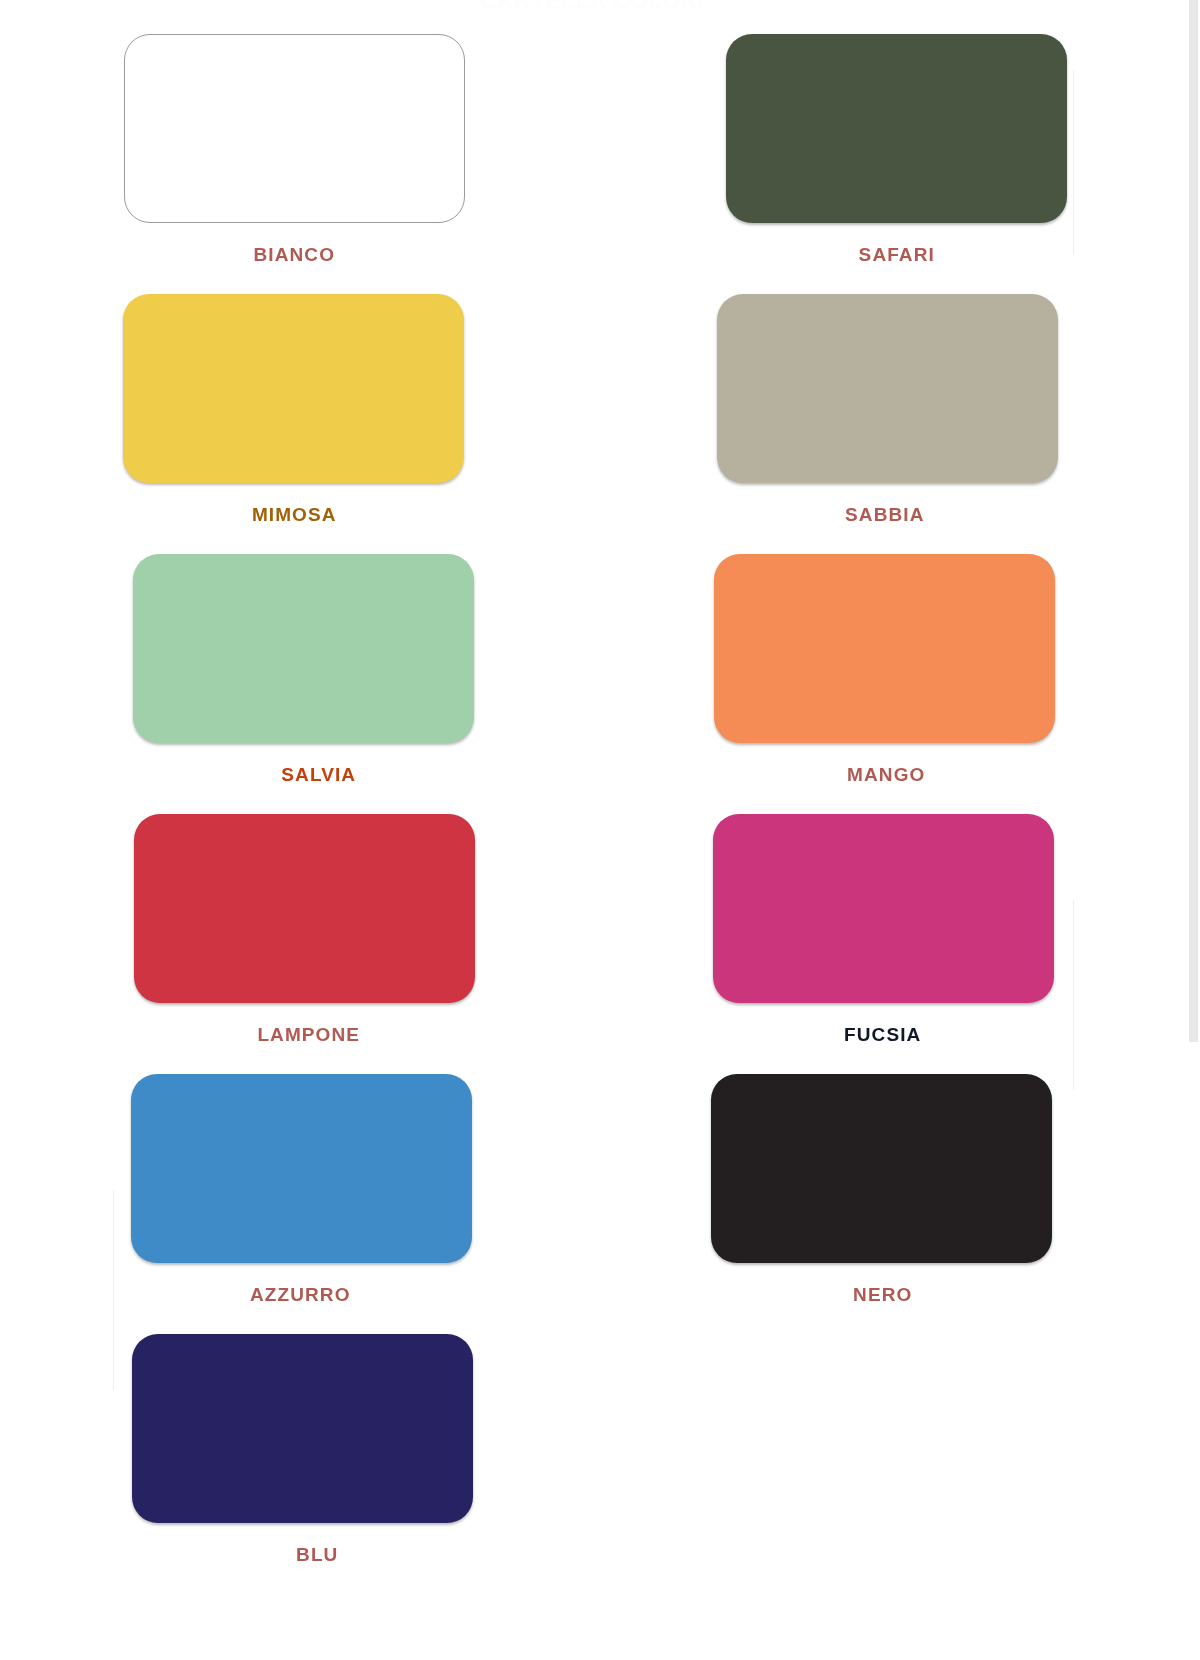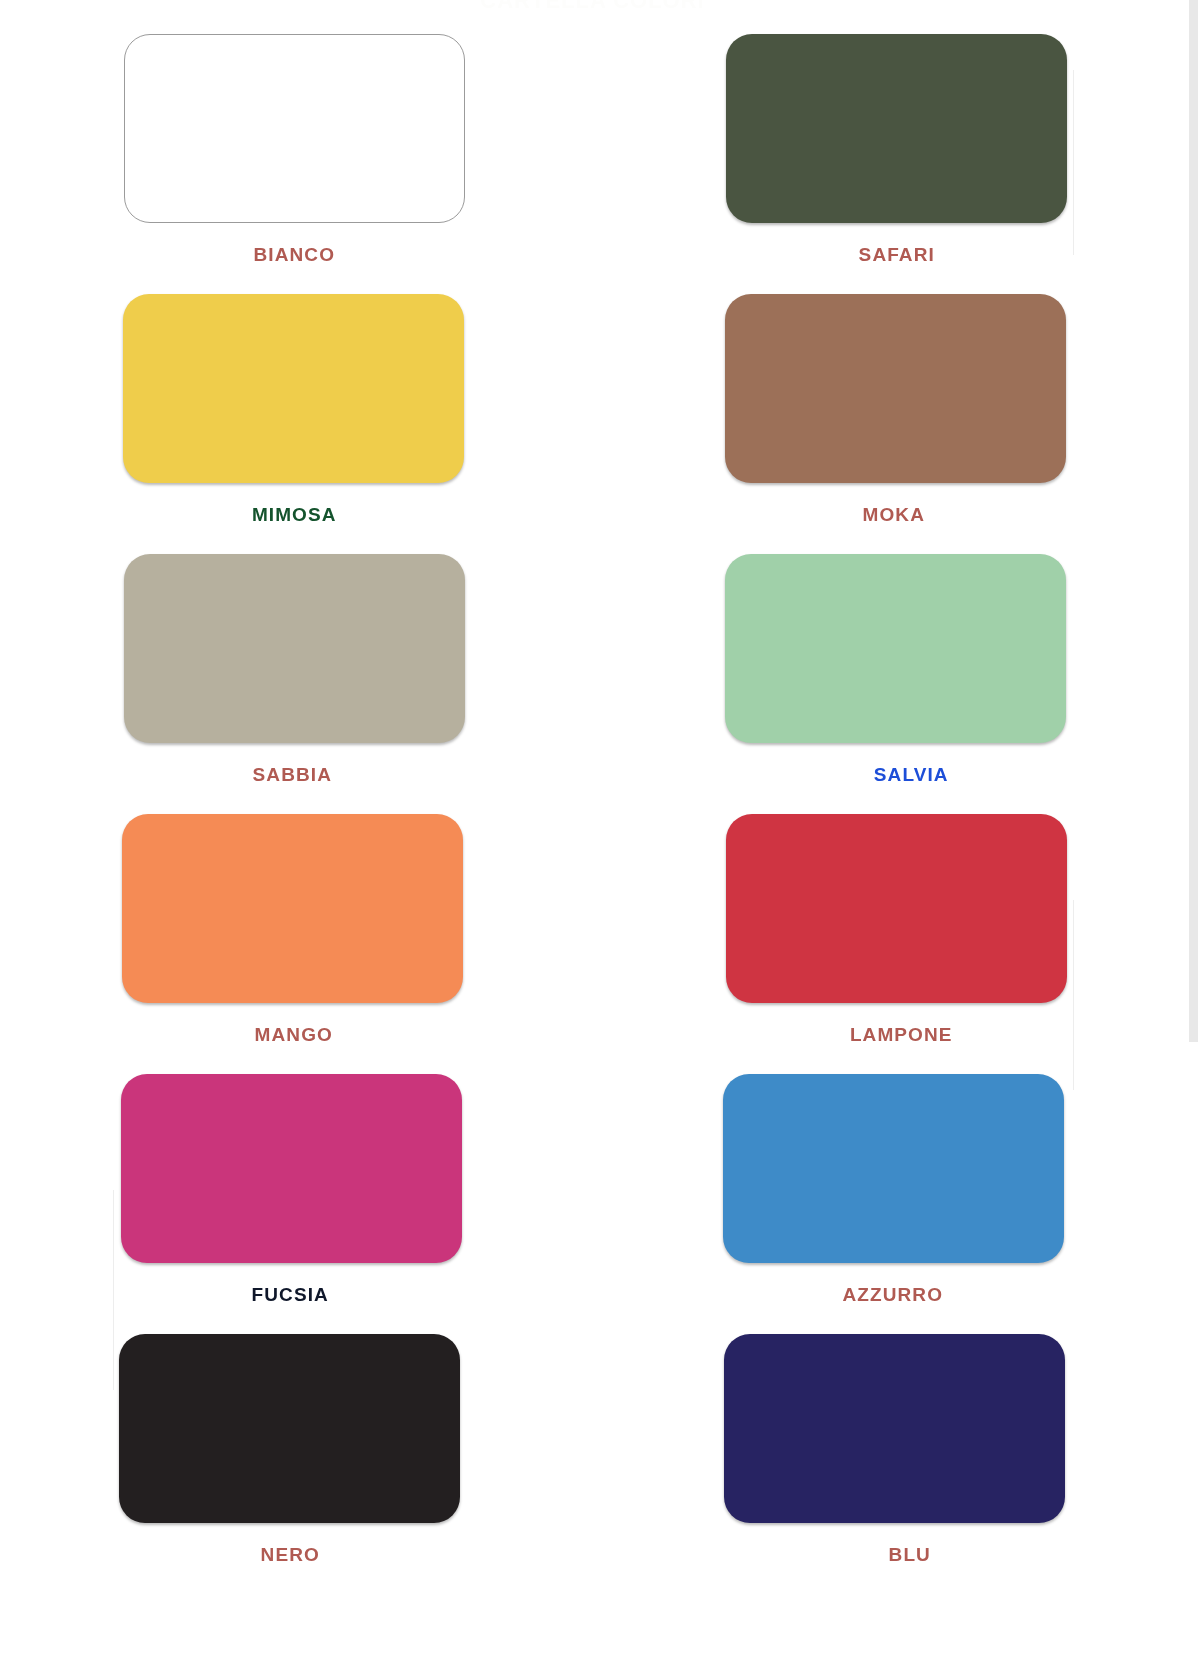--- a/index.html
+++ b/index.html
@@ -149,36 +149,32 @@
       <div class="swatch-label" style="color: rgb(176, 90, 82);">BIANCO</div>
     </div>
 
     <div class="swatch-cell c1">
       <div class="swatch-chip filled" style="background: rgb(74, 85, 65);"></div>
       <div class="swatch-label" style="color: rgb(176, 90, 82);">SAFARI</div>
     </div>
 
     <div class="swatch-cell c2">
       <div class="swatch-chip filled" style="background: rgb(239, 205, 75);"></div>
-      <div class="swatch-label" style="color: #14532d;">MIMOSA</div>
-    </div>
-
-    <div class="swatch-cell c3">
-      <div class="swatch-chip filled" style="background: rgb(156, 112, 88);"></div>
-      <div class="swatch-label" style="color: rgb(176, 90, 82);">MOKA</div>
-    </div>
+      <div class="swatch-label" style="color: #a16207;">MIMOSA</div>
+    </div>
+
 
     <div class="swatch-cell c4">
       <div class="swatch-chip filled" style="background: rgb(182, 176, 158);"></div>
       <div class="swatch-label" style="color: rgb(176, 90, 82);">SABBIA</div>
     </div>
 
     <div class="swatch-cell c5">
       <div class="swatch-chip filled" style="background: rgb(160, 208, 169);"></div>
-      <div class="swatch-label" style="color: #1d4ed8; margin-left: 45px;">SALVIA</div>
+      <div class="swatch-label" style="color: #c2410c; margin-left: 45px;">SALVIA</div>
     </div>
 
     <div class="swatch-cell c6">
       <div class="swatch-chip filled" style="background: rgb(245, 139, 85);"></div>
       <div class="swatch-label" style="color: rgb(176, 90, 82);">MANGO</div>
     </div>
 
     <div class="swatch-cell c7">
       <div class="swatch-chip filled" style="background: rgb(207, 52, 66);"></div>
       <div class="swatch-label" style="color: rgb(176, 90, 82); margin-left: 25px;">LAMPONE</div>

